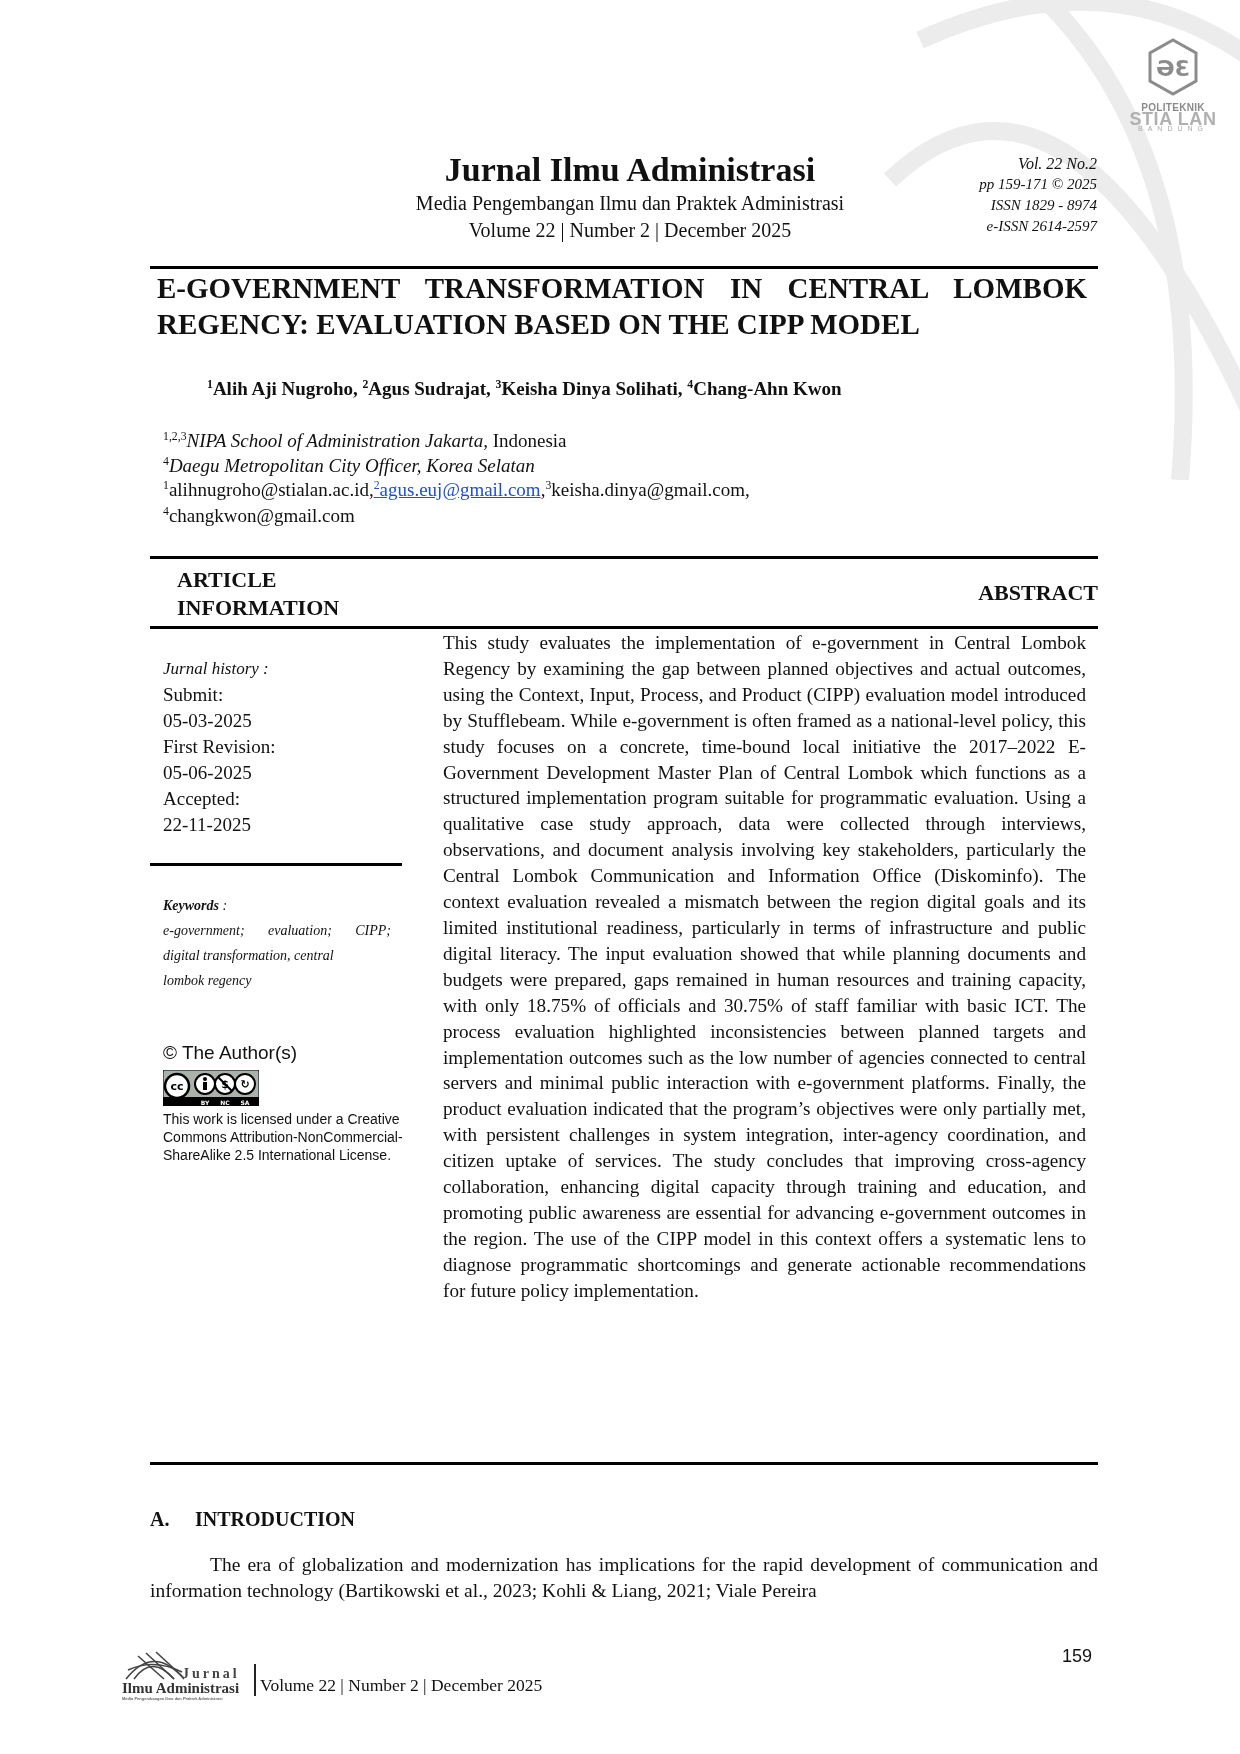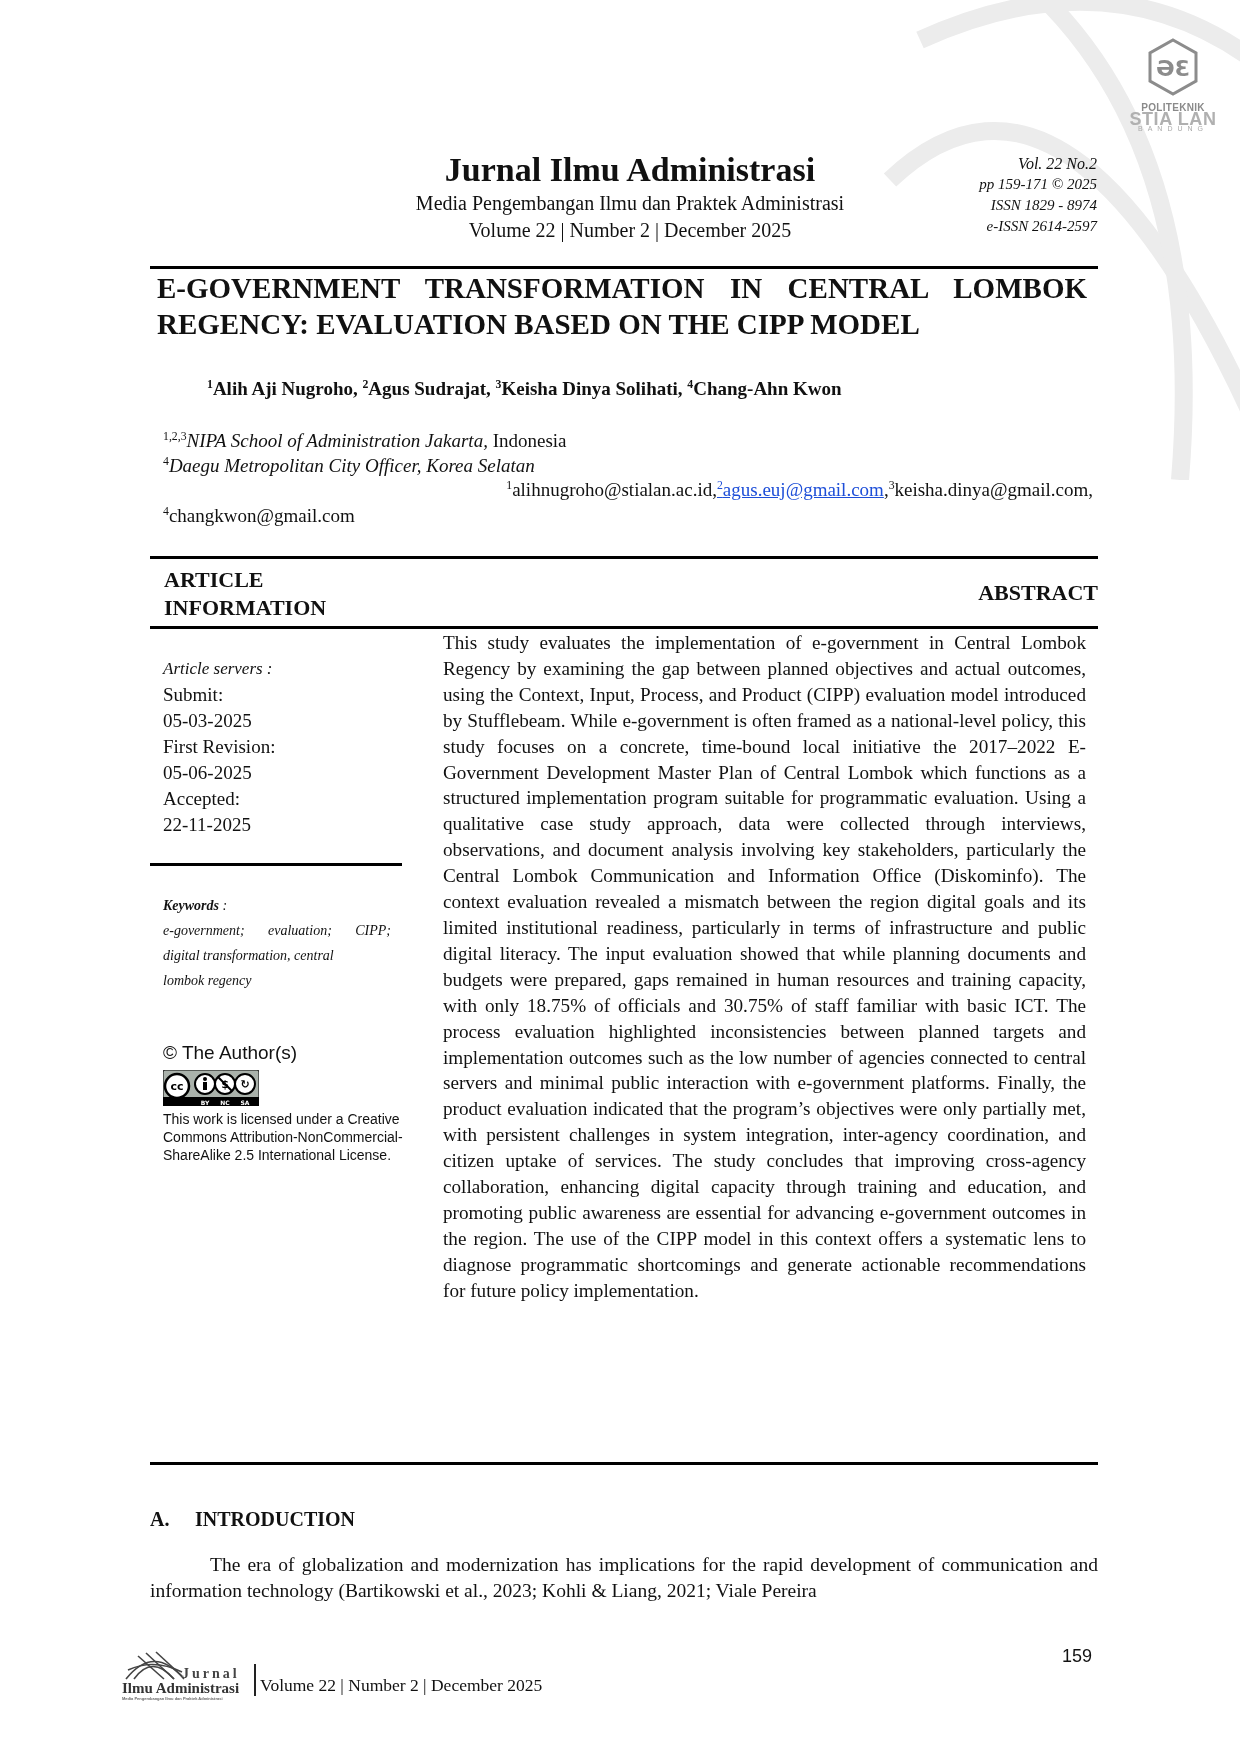--- a/index.html
+++ b/index.html
@@ -16,24 +16,24 @@
   .jtitle div { font-size:20px; line-height:27px; }
   .volinfo { right:143px; top:153px; text-align:right; font-style:italic; font-size:15px; line-height:21px; }
   .volinfo .v1 { font-size:16px; }
   .rule { position:absolute; left:150px; width:948px; background:#000; }
   .title { left:157px; top:270px; width:930px; font-size:29px; font-weight:bold; line-height:36px; text-align:justify; text-align-last:justify; }
   .title .last { text-align-last:left; display:block; }
   .authors { left:163px; top:378px; font-size:19px; font-weight:bold;margin-left:44px; }
   .aff { left:163px; top:428px; font-size:19px; line-height:25px; }
   .aff .it { font-style:italic; }
   .emails { left:163px; top:477px; width:930px; font-size:19px; line-height:26px; }
-  .emails .row { display:flex; justify-content:flex-end; }
+  .emails .row { display:flex; justify-content:flex-start; }
   .emails a { color:#1d4ed8; text-decoration:underline; }
   sup { font-size:0.62em; vertical-align:super; line-height:0; }
-  .sidehead { left:164px; top:566px; font-size:22px; font-weight:bold; line-height:28px; }
+  .sidehead { left:177px; top:566px; font-size:22px; font-weight:bold; line-height:28px; }
   .abshead { left:430px; top:580px; width:668px; text-align:right; font-size:22px; font-weight:bold; }
   .history { left:163px; top:656px; font-size:19px; line-height:26px; }
   .history .hlabel { font-style:italic; font-size:17px; }
   .kw { left:163px; top:893px; width:228px; font-size:14px; line-height:25px; font-style:italic; }
   .kw .kwl { font-weight:bold; }
   .kw .just { text-align:justify; }
   .author { left:163px; top:1042px; font-family:"Liberation Sans",sans-serif; font-size:19px; }
   .cc { left:163px; top:1070px; width:96px; height:36px; }
   .lic { left:163px; top:1110px; width:240px; font-family:"Liberation Sans",sans-serif; font-size:14px; line-height:18px; }
   .abstract { left:443px; top:630px; width:643px; font-size:19.2px; line-height:25.9px; text-align:justify; }
@@ -111,21 +111,21 @@
 <div class="rule" style="top:556px;height:3px;"></div>
 <div class="rule" style="top:626px;height:3px;"></div>
 
 <div class="abs sidehead">
   <div>ARTICLE</div>
   <div>INFORMATION</div>
 </div>
 <div class="abs abshead">ABSTRACT</div>
 
 <div class="abs history">
-  <div class="hlabel">Article servers :</div>
+  <div class="hlabel">Jurnal history :</div>
   <div>Submit:</div>
   <div>05-03-2025</div>
   <div>First Revision:</div>
   <div>05-06-2025</div>
   <div>Accepted:</div>
   <div>22-11-2025</div>
 </div>
 
 <div class="abs" style="left:150px;top:863px;width:252px;height:3px;background:#000;"></div>
 

